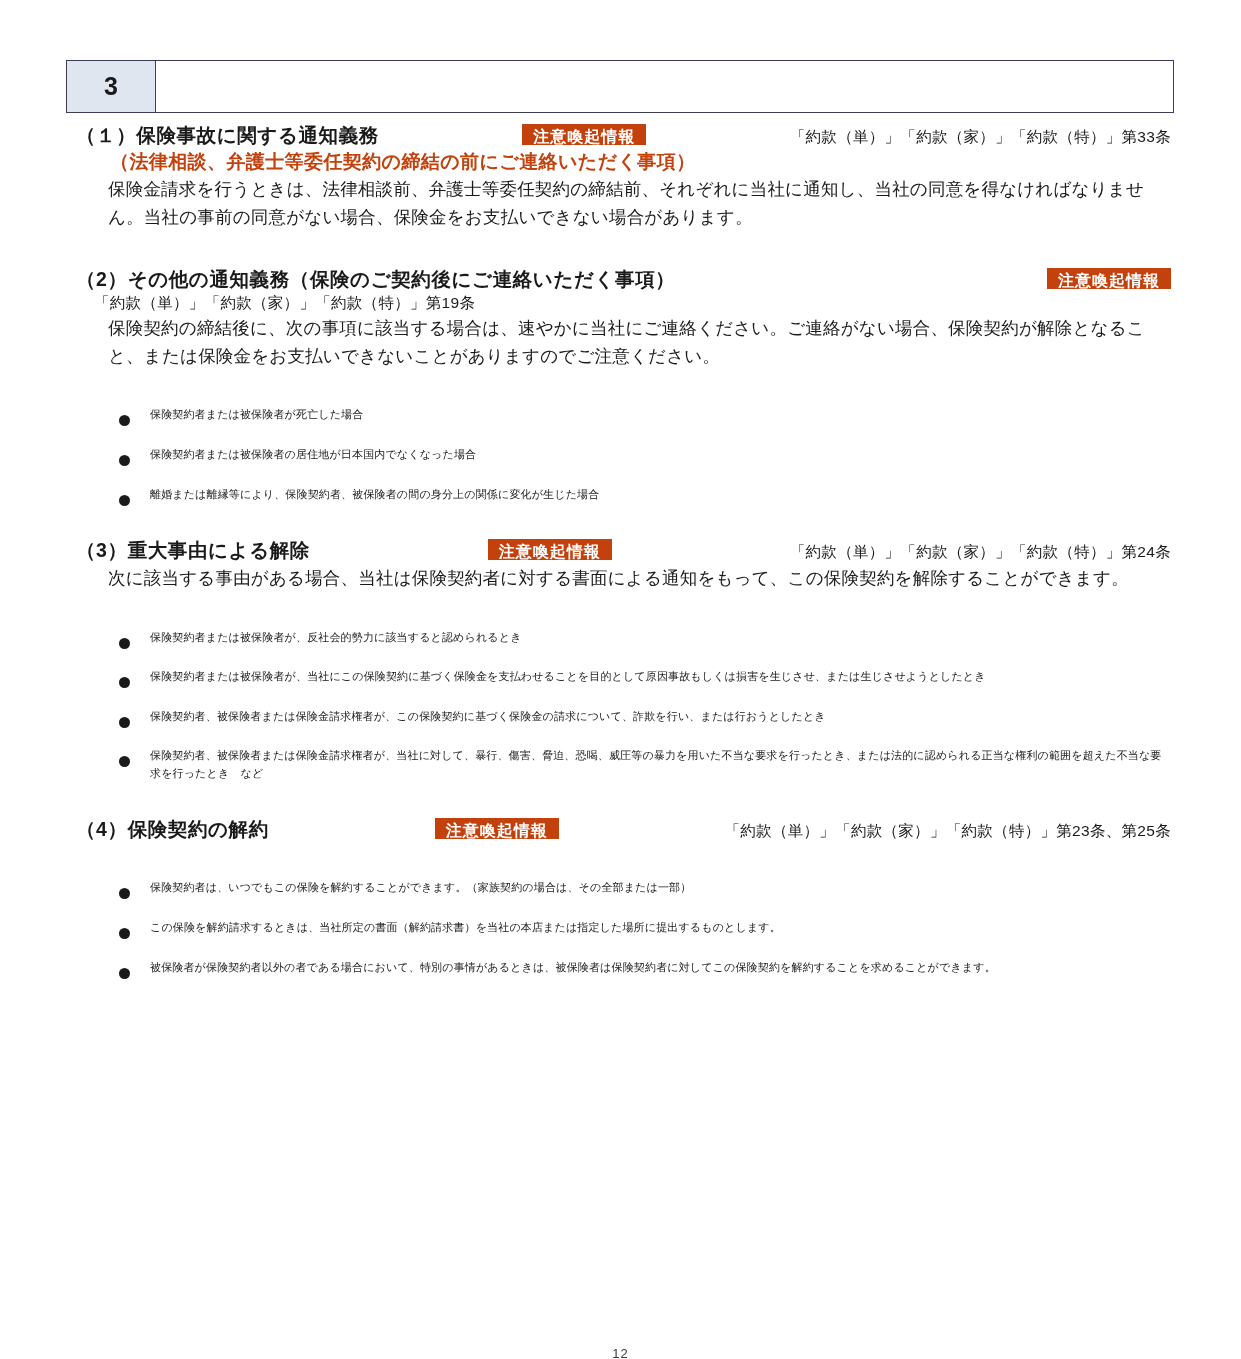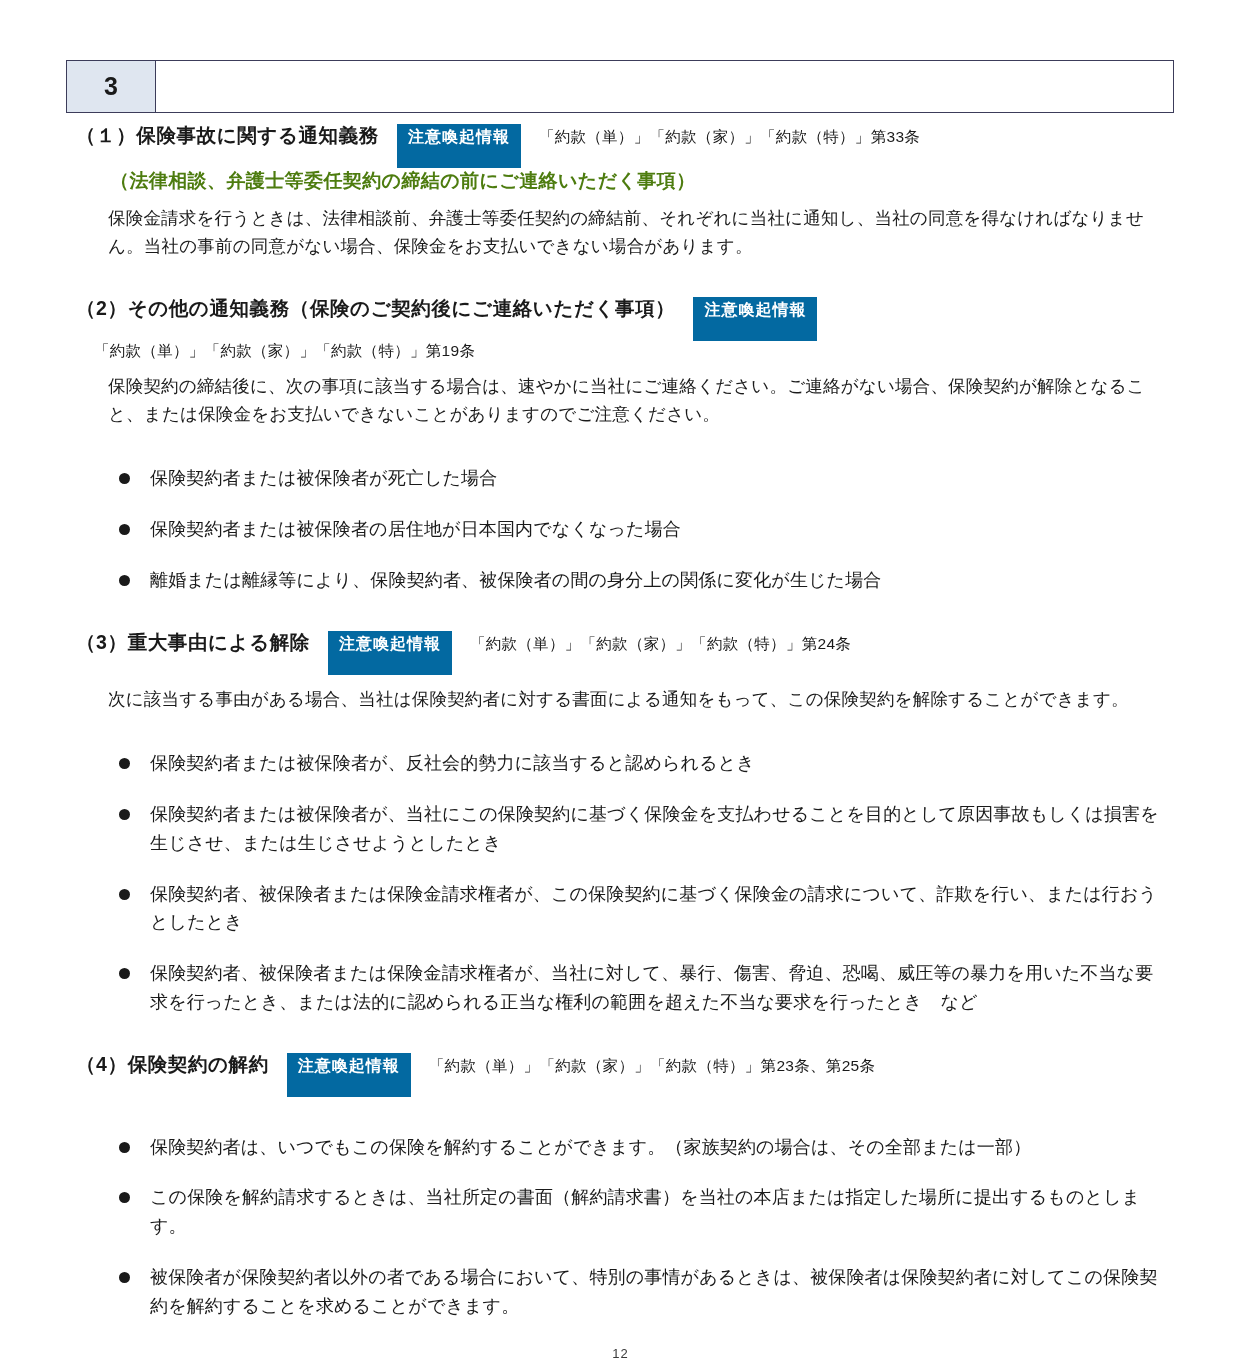--- a/index.html
+++ b/index.html
@@ -67,75 +67,75 @@
 
   .block {
     padding: 0 70px 0 76px;
   }
 
   .item-head {
     display: flex;
     align-items: baseline;
     flex-wrap: wrap;
     gap: 0px;
+    justify-content: space-between;
   }
   .item-title {
     font-size: 19.5px;
     font-weight: bold;
     letter-spacing: 0.6px;
     color: #1a1a1a;
     white-space: nowrap;
   }
   .item-subtitle {
     font-size: 19px;
     font-weight: bold;
     letter-spacing: 0.4px;
-    color: #4d7c0f;
+    color: #c2410c;
     margin-left: 34px;
     white-space: nowrap;
   }
   .badge {
     display: inline-block;
-    background: #0369a1;
+    background: #c2410c;
     color: #ffffff;
     font-size: 16px;
     font-weight: bold;
     letter-spacing: 1px;
-    padding: 5px 11px 23px 11px;
+    padding: 5px 11px 0 11px;
     margin-left: 18px;
     line-height: 1;
     white-space: nowrap;
   }
   .ref {
     font-size: 15.5px;
     color: #1a1a1a;
     margin-left: 18px;
     letter-spacing: 0.3px;
     white-space: nowrap;
   }
 
   .para {
     font-size: 17.5px;
     line-height: 1.62;
     letter-spacing: 0.2px;
     color: #1a1a1a;
     margin-left: 32px;
-    margin-top: 10px;
   }
 
   ul.bullets {
     list-style: none;
     margin: 0;
     padding: 0;
     margin-left: 40px;
   }
   ul.bullets li {
     position: relative;
     padding-left: 34px;
-    font-size: 18px;
+    font-size: 11px;
     line-height: 1.6;
     letter-spacing: 0.15px;
     color: #1a1a1a;
     margin-top: 22px;
   }
   ul.bullets li::before {
     content: "";
     position: absolute;
     left: 3px;
     top: 9px;

